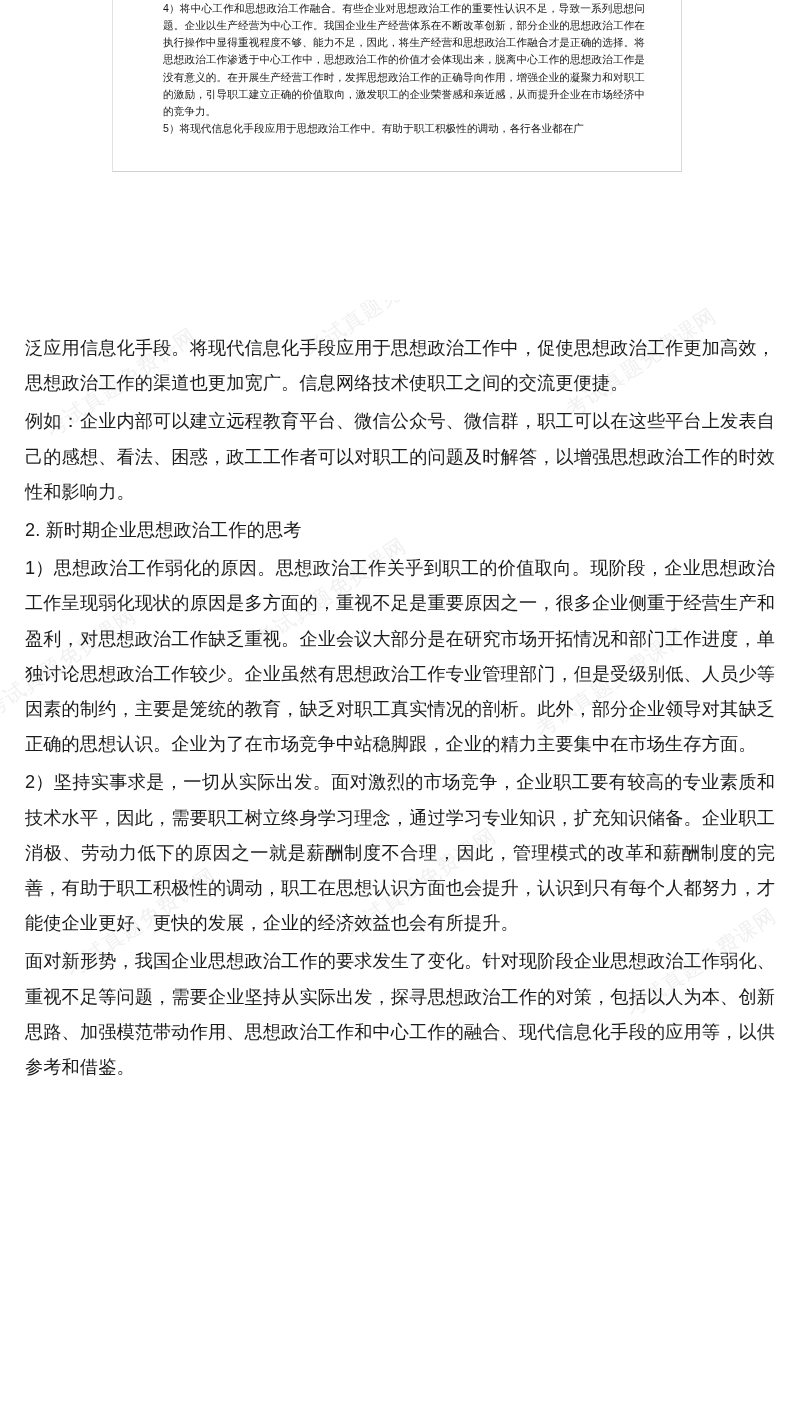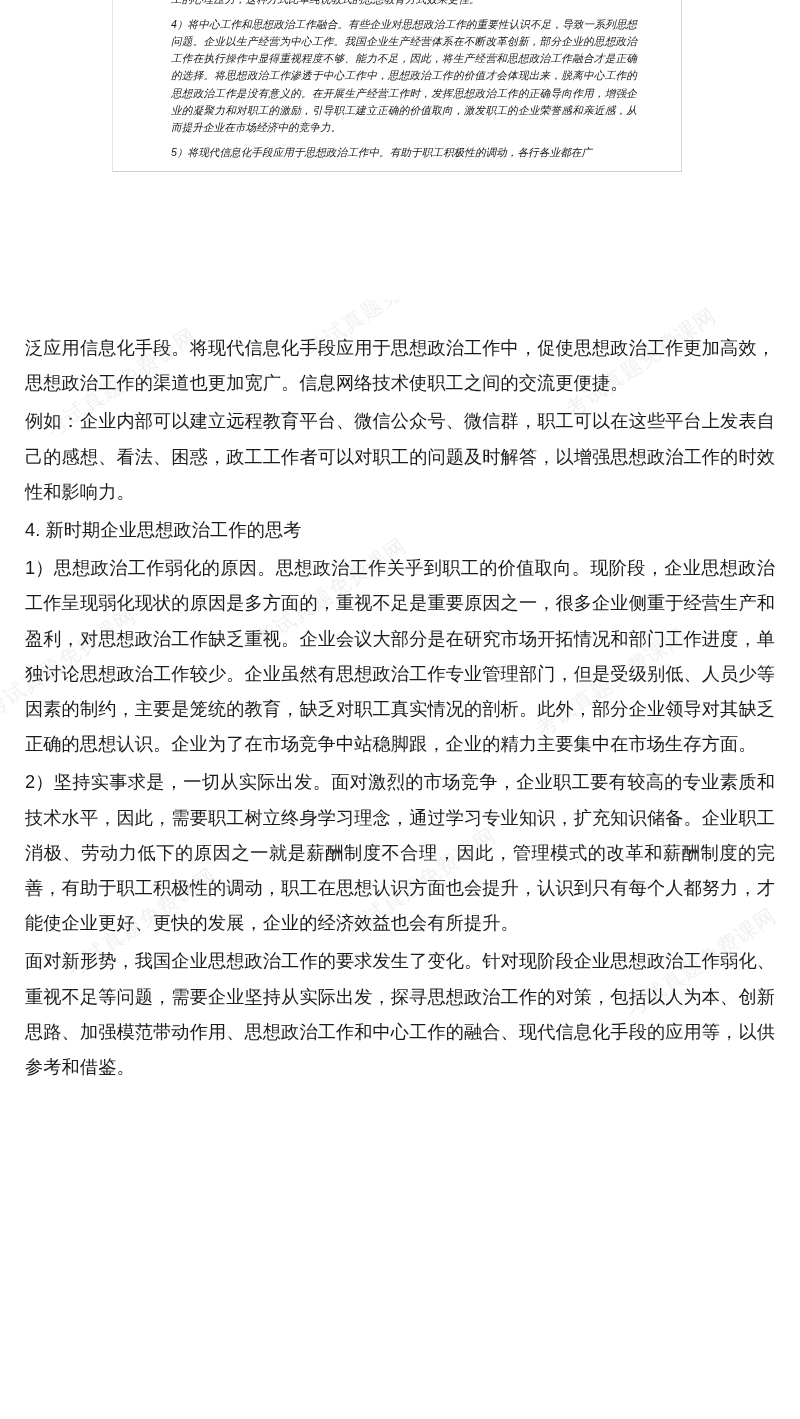--- a/index.html
+++ b/index.html
@@ -37,29 +37,28 @@
     border-left: 1px solid #e2e2e2;
     border-right: 1px solid #d8d8d8;
     border-bottom: 1px solid #d0d0d0;
     box-shadow: 0 6px 10px rgba(0,0,0,0.30),
                 3px 3px 7px rgba(0,0,0,0.22),
                 -3px 3px 7px rgba(0,0,0,0.14);
     padding: 0 36px 0 50px;
     overflow: hidden;
   }
   .preview-page p {
-    margin: 8px;
+    margin: 0;
     font-size: 10.6px;
     line-height: 17.1px;
     text-align: justify;
     text-justify: inter-ideograph;
     letter-spacing: 0.05px;
     color: #161616;
     text-indent: 0;
-    font-style: italic;
   }
   .preview-page p.num {
     text-indent: 0;
   }
   .preview-page p.num .marker {
     letter-spacing: 0;
   }
 
   
   .doc-body {
@@ -128,21 +127,21 @@
   <div class="wm" style="left:340px; top:620px;">考试真题免费课网</div>
   <div class="wm" style="left:620px; top:700px;">考试真题免费课网</div>
 </div>
 
 <div class="doc-body">
 
   <p>泛应用信息化手段。将现代信息化手段应用于思想政治工作中，促使思想政治工作更加高效，思想政治工作的渠道也更加宽广。信息网络技术使职工之间的交流更便捷。</p>
 
   <p>例如：企业内部可以建立远程教育平台、微信公众号、微信群，职工可以在这些平台上发表自己的感想、看法、困惑，政工工作者可以对职工的问题及时解答，以增强思想政治工作的时效性和影响力。</p>
 
-  <p class="heading">4. 新时期企业思想政治工作的思考</p>
+  <p class="heading">2. 新时期企业思想政治工作的思考</p>
 
   <p class="num"><span class="marker">1）</span><span>思想政治工作弱化的原因。思想政治工作关乎到职工的价值取向。现阶段，企业思想政治工作呈现弱化现状的原因是多方面的，重视不足是重要原因之一，很多企业侧重于经营生产和盈利，对思想政治工作缺乏重视。企业会议大部分是在研究市场开拓情况和部门工作进度，单独讨论思想政治工作较少。企业虽然有思想政治工作专业管理部门，但是受级别低、人员少等因素的制约，主要是笼统的教育，缺乏对职工真实情况的剖析。此外，部分企业领导对其缺乏正确的思想认识。企业为了在市场竞争中站稳脚跟，企业的精力主要集中在市场生存方面。</span></p>
 
 
   <p class="num"><span class="marker">2）</span><span>坚持实事求是，一切从实际出发。面对激烈的市场竞争，企业职工要有较高的专业素质和技术水平，因此，需要职工树立终身学习理念，通过学习专业知识，扩充知识储备。企业职工消极、劳动力低下的原因之一就是薪酬制度不合理，因此，管理模式的改革和薪酬制度的完善，有助于职工积极性的调动，职工在思想认识方面也会提升，认识到只有每个人都努力，才能使企业更好、更快的发展，企业的经济效益也会有所提升。</span></p>
 
 
 
   <p>面对新形势，我国企业思想政治工作的要求发生了变化。针对现阶段企业思想政治工作弱化、重视不足等问题，需要企业坚持从实际出发，探寻思想政治工作的对策，包括以人为本、创新思路、加强模范带动作用、思想政治工作和中心工作的融合、现代信息化手段的应用等，以供参考和借鉴。</p>
 

